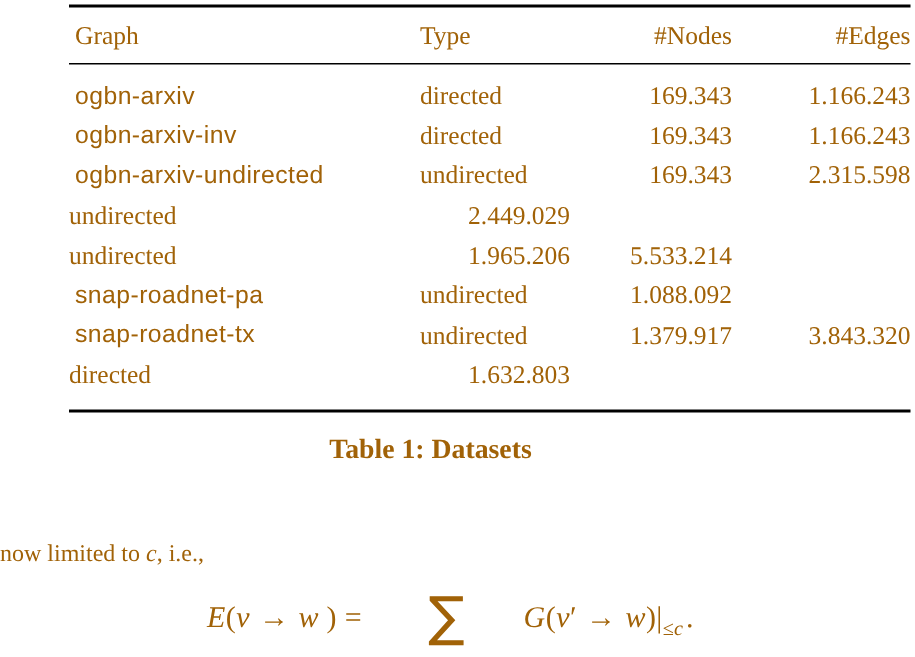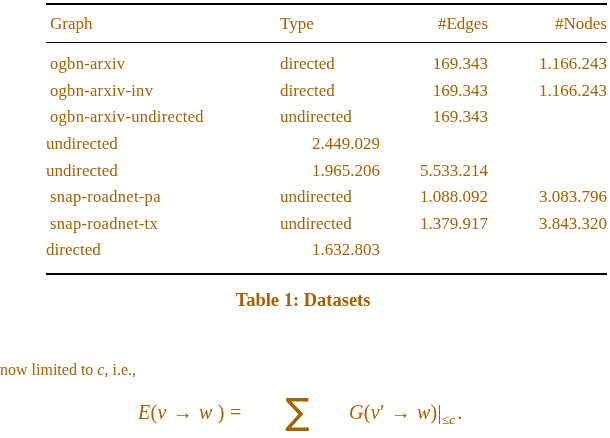--- a/index.html
+++ b/index.html
@@ -17,27 +17,27 @@
   .t-header{
     display:grid; grid-template-columns:234px 100px 108px 119px;
     height:37px; align-items:center;
     border-bottom:1.5px solid #000;
   }
   .t-body{ padding:8px 0 9px 0; }
   .t-row{
     display:grid; grid-template-columns:234px 100px 108px 119px;
     height:26.6px; align-items:center;
   }
-  .c-graph{ padding-left:4px; font-family:Liberation Serif, serif;
+  .c-graph{ padding-left:4px; font-family:Liberation Sans, sans-serif;
     font-size:16.5px; letter-spacing:0.3px; }
   .c-head-graph{ padding-left:4px; }
   .c-num{ text-align:right; }
   
   .caption{
-    position:absolute; top:290px; left:16px; width:574px; text-align:center;
+    position:absolute; top:290px; left:0; width:574px; text-align:center;
     font-weight:bold; font-size:18.5px;
   }
   
   .body-line{
     position:absolute; top:356px; left:0; font-size:16px; line-height:28px;
     white-space:pre;
   }
   .ital{ font-style:italic; }
   
   .equation{
@@ -58,55 +58,55 @@
 </style>
 </head>
 <body>
 
 <div class="page">
 
   <div class="datasets-table">
     <div class="t-header">
       <div class="c-head-graph">Graph</div>
       <div>Type</div>
+      <div class="c-num">#Nodes</div>
       <div class="c-num">#Edges</div>
-      <div class="c-num">#Nodes</div>
     </div>
     <div class="t-body">
       <div class="t-row">
         <div class="c-graph">ogbn-arxiv</div>
         <div>directed</div>
         <div class="c-num">169.343</div>
         <div class="c-num">1.166.243</div>
       </div>
       <div class="t-row">
         <div class="c-graph">ogbn-arxiv-inv</div>
         <div>directed</div>
         <div class="c-num">169.343</div>
         <div class="c-num">1.166.243</div>
       </div>
       <div class="t-row">
         <div class="c-graph">ogbn-arxiv-undirected</div>
         <div>undirected</div>
         <div class="c-num">169.343</div>
+        <div class="c-num">2.315.598</div>
       </div>
       <div class="t-row">
         <div>undirected</div>
         <div class="c-num">2.449.029</div>
       </div>
       <div class="t-row">
         <div>undirected</div>
         <div class="c-num">1.965.206</div>
         <div class="c-num">5.533.214</div>
       </div>
       <div class="t-row">
         <div class="c-graph">snap-roadnet-pa</div>
         <div>undirected</div>
         <div class="c-num">1.088.092</div>
-        <div class="c-num">3.083.796</div>
       </div>
       <div class="t-row">
         <div class="c-graph">snap-roadnet-tx</div>
         <div>undirected</div>
         <div class="c-num">1.379.917</div>
         <div class="c-num">3.843.320</div>
       </div>
       <div class="t-row">
         <div>directed</div>
         <div class="c-num">1.632.803</div>

